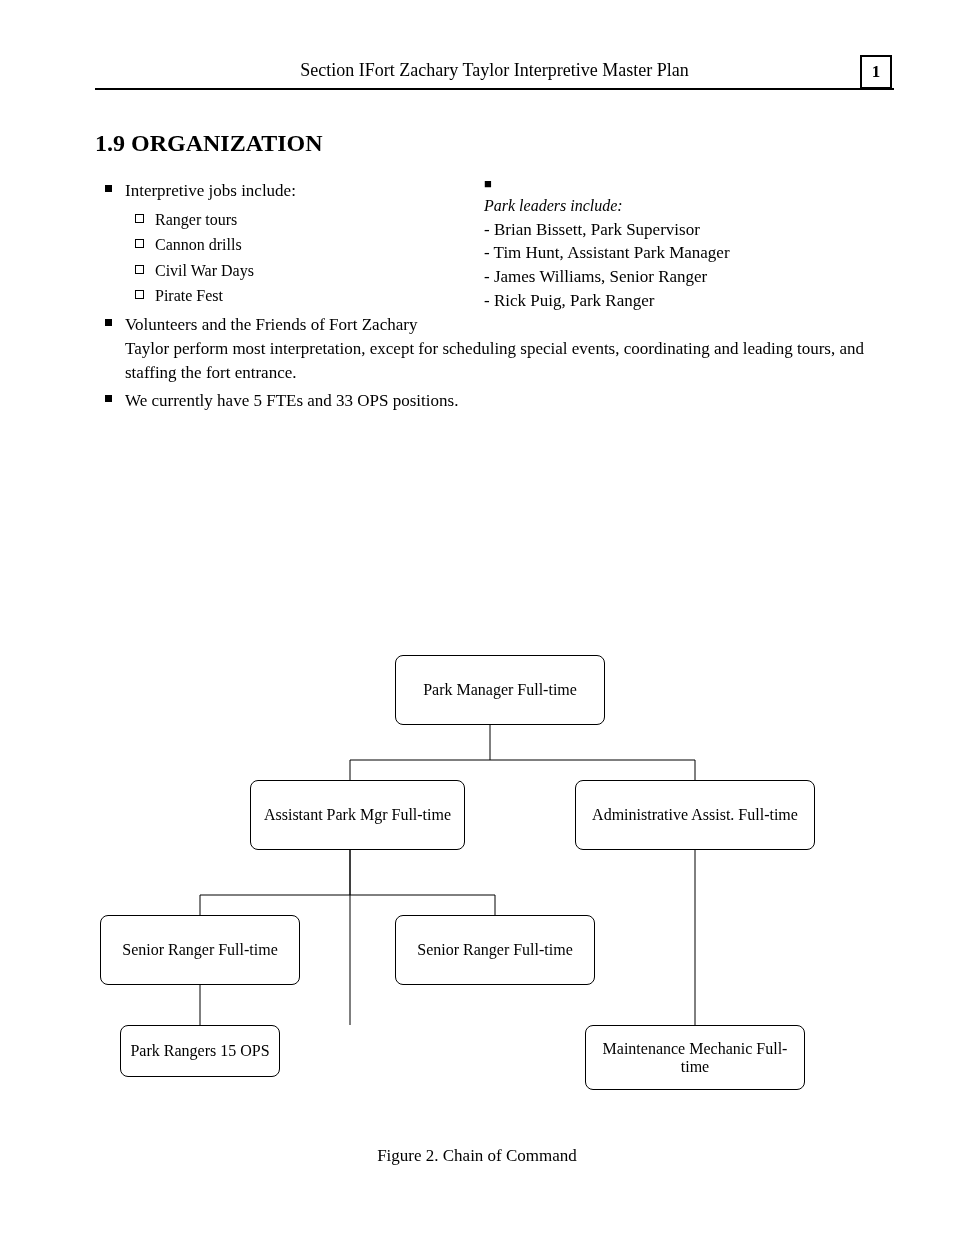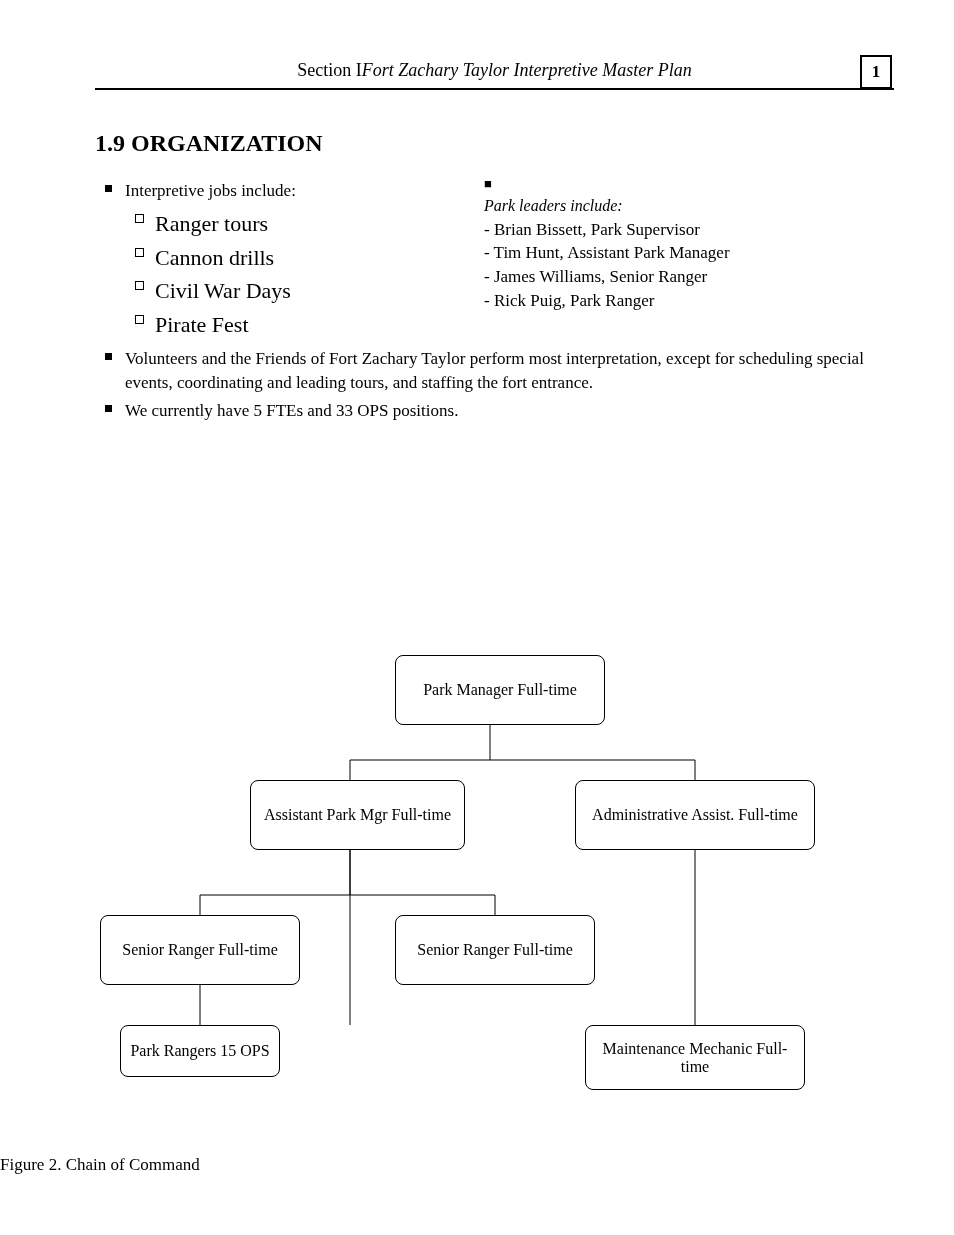--- a/index.html
+++ b/index.html
@@ -1,36 +1,36 @@
 <!DOCTYPE html>
 <html><head>
 <meta charset="utf-8">
 <style>
 html,body{margin:0;padding:0;background:#fff;font-family:"Times New Roman",serif;color:#000}
 .page{width:954px;height:1235px;position:relative}
 .hdr{position:absolute;top:60px;left:95px;right:60px;display:flex;justify-content:center;font-size:18px}
-.hdr .right{font-style:italic}
+.hdr .right{}
 .rule{position:absolute;top:88px;left:95px;right:60px;height:2px;background:#000}
 .pagebox{position:absolute;top:55px;right:62px;width:28px;height:30px;border:2px solid #000;display:flex;align-items:center;justify-content:center;font-size:17px;font-weight:bold}
 .sec{position:absolute;top:130px;left:95px;font-size:24px;font-weight:bold}
 .body{position:absolute;top:175px;left:95px;right:80px;font-size:17px;line-height:1.4}
 .float{float:right;width:390px;margin-left:20px;margin-bottom:8px}
 .float .fb{font-size:13px}
 .float .fi{font-size:16px;font-style:italic;margin-top:2px}
 ul.b1{list-style:none;padding:0;margin:0}
 ul.b1>li{padding-left:30px;position:relative;margin:4px 0}
 ul.b1>li:before{content:"";position:absolute;left:10px;top:6px;width:7px;height:7px;background:#000}
 ul.b2{list-style:none;padding:0;margin:6px 0}
-ul.b2>li{padding-left:30px;position:relative;margin:3px 0;font-size:22px}
+ul.b2>li{padding-left:30px;position:relative;margin:3px 0;font-size:16px}
 ul.b2>li:before{content:"";position:absolute;left:10px;top:5px;width:7px;height:7px;border:1px solid #000;background:#fff}
 .diagram{position:absolute;top:645px;left:95px;right:80px;height:470px}
 .box{position:absolute;border:1px solid #000;border-radius:8px;text-align:center;font-size:16px;display:flex;align-items:center;justify-content:center;background:#fff;padding:2px 4px;box-sizing:border-box;z-index:2}
 svg.lines{position:absolute;top:0;left:0;width:100%;height:100%;z-index:1}
 svg.lines line{stroke:#000;stroke-width:1}
-.caption{position:absolute;bottom:60px;left:0;right:0;text-align:left;font-size:17px}
+.caption{position:absolute;bottom:69px;left:0;right:0;text-align:center;font-size:17px}
 </style>
 </head>
 <body>
 <div class="page">
 <div class="hdr">
       <span>Section I</span>
       <span class="right">Fort Zachary Taylor Interpretive Master Plan</span>
     </div>
 <div class="pagebox">
       <span>1</span>

